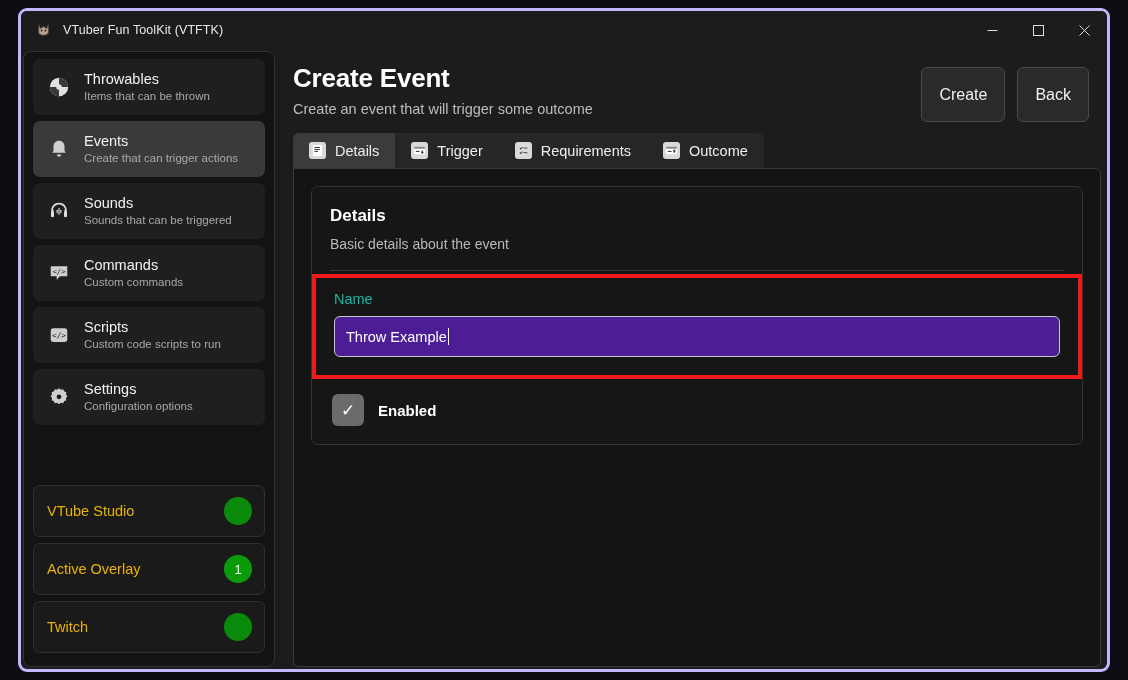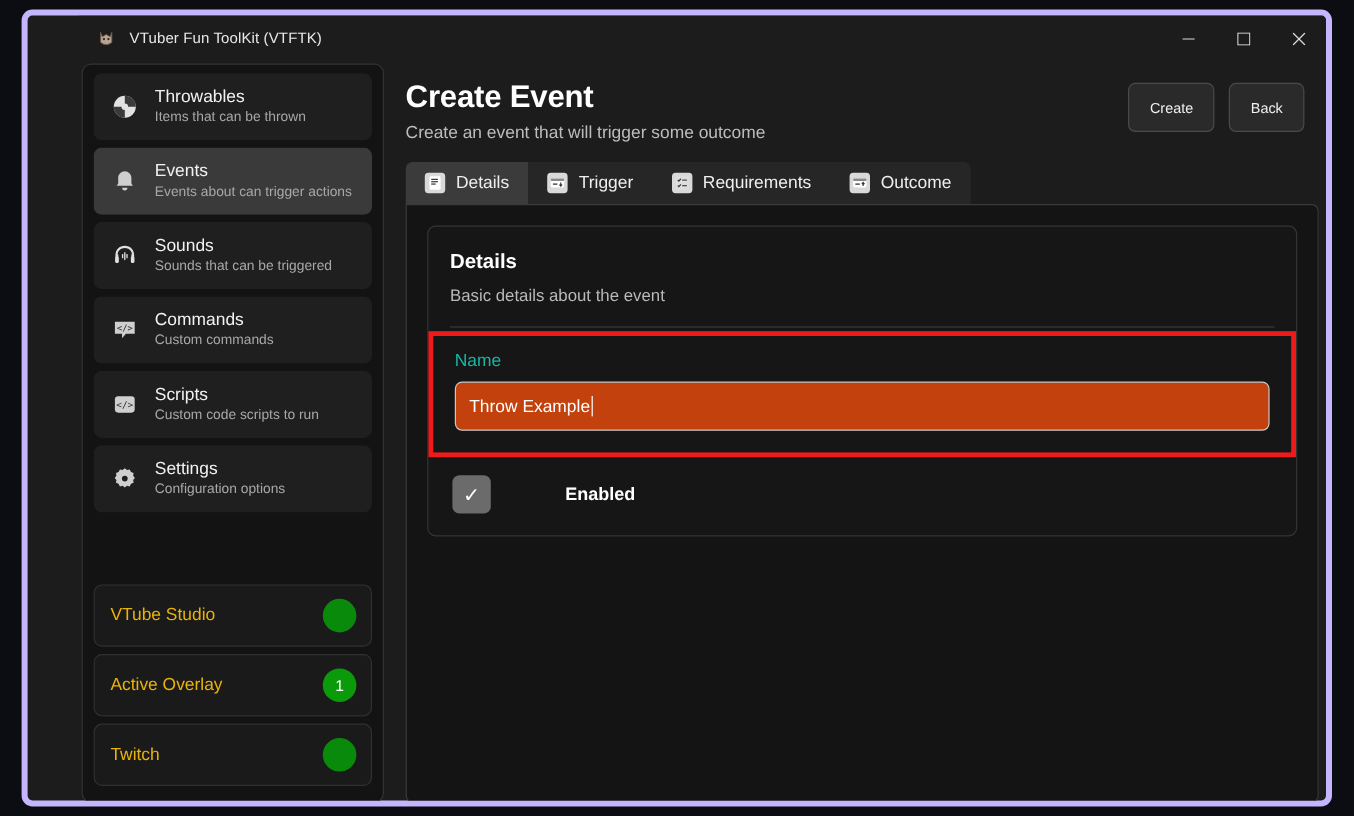--- a/index.html
+++ b/index.html
@@ -13,23 +13,22 @@
   }
 
   #app-window {
     position: absolute;
     left: 18px;
     top: 8px;
     width: 1092px;
     height: 664px;
     background: #1c1c1c;
     border-radius: 9px;
-    border: 5px solid #c4b5fd;
+    border: 3px solid #c4b5fd;
     overflow: hidden;
-    padding-left: 43px;
   }
 
   
   #title-bar {
     height: 38px;
     display: flex;
     align-items: center;
     background: #1c1c1c;
     position: relative;
   }
@@ -173,22 +172,22 @@
     right: 12px;
     top: 16px;
     display: flex;
     gap: 12px;
   }
   .hdr-btn {
     background: #2a2a2a;
     border: 1px solid #4a4a4a;
     border-radius: 6px;
     color: #f0f0f0;
-    font-size: 12px;
-    height: 41px;
+    font-size: 16px;
+    height: 55px;
     padding: 0 17px;
     font-family: "Liberation Sans", sans-serif;
     display: flex;
     align-items: center;
     justify-content: center;
   }
 
   
   #tab-bar {
     margin: 16px 0 0 12px;
@@ -263,21 +262,21 @@
     background: #161616;
   }
   .field-label {
     font-size: 14.5px;
     color: #14b8a6;
     margin-bottom: 9px;
   }
   #name-input {
     width: 100%;
     height: 41px;
-    background: #c2410c;
+    background: #4c1d95;
     border: 1px solid #c8c8c8;
     border-radius: 6px;
     color: #ffffff;
     font-size: 14.5px;
     font-family: "Liberation Sans", sans-serif;
     padding: 0 11px;
     display: flex;
     align-items: center;
     position: relative;
     text-align: right;
@@ -300,21 +299,21 @@
     width: 32px; height: 32px;
     border-radius: 6px;
     background: #6b6b6b;
     display: flex;
     align-items: center;
     justify-content: center;
     color: #ffffff;
     font-size: 17px;
     flex: 0 0 32px;
   }
-  .enabled-text { display: flex; flex-direction: column; margin-left: 48px; }
+  .enabled-text { display: flex; flex-direction: column; }
   .enabled-title {
     font-size: 15px;
     color: #ffffff;
     font-weight: bold;
     line-height: 19px;
   }
   .enabled-sub {
     font-size: 14px;
     color: #c2c2c2;
     margin-top: 6px;
@@ -377,21 +376,21 @@
 
       <div class="nav-item active">
         <span class="nav-icon">
           <svg width="22" height="22" viewBox="0 0 24 24" fill="#cfcfcf">
             <path d="M12 3 C8.7 3 6 5.7 6 9 v5 l-1.4 2.2 h14.8 L18 14 V9 c0-3.3-2.7-6-6-6z"></path>
             <path d="M9.6 18 a2.4 2.4 0 0 0 4.8 0z"></path>
           </svg>
         </span>
         <span class="nav-text">
           <span class="nav-title">Events</span>
-          <span class="nav-sub">Events about can trigger actions</span>
+          <span class="nav-sub">Create that can trigger actions</span>
         </span>
       </div>
 
       <div class="nav-item">
         <span class="nav-icon">
           <svg width="22" height="22" viewBox="0 0 24 24" fill="#e0e0e0">
             <path d="M12 3 C7 3 3.5 6.8 3.5 11.5 V18 h2.6 v-7 H5.5 C5.5 7.6 8.4 5 12 5 s6.5 2.6 6.5 6 h-0.6 v7 h2.6 v-6.5 C20.5 6.8 17 3 12 3z"></path>
             <rect x="3.3" y="12.5" width="3.2" height="6.2" rx="1.4"></rect>
             <rect x="17.5" y="12.5" width="3.2" height="6.2" rx="1.4"></rect>
             <rect x="9.4" y="10.5" width="1.2" height="4" rx="0.6"></rect>

